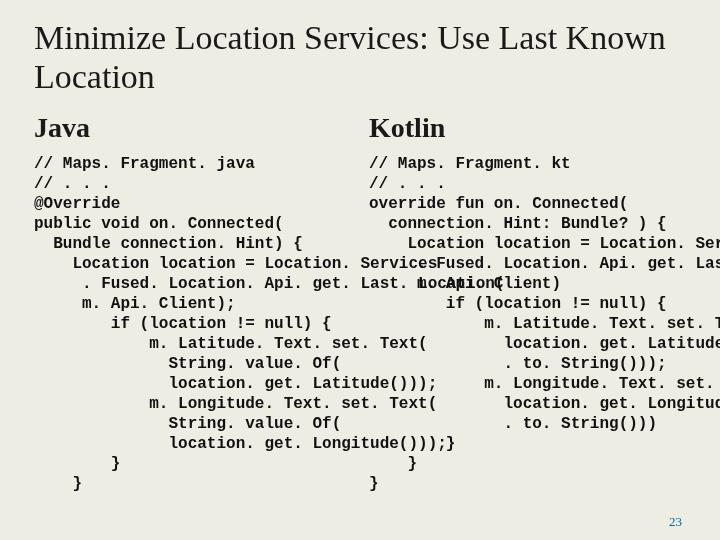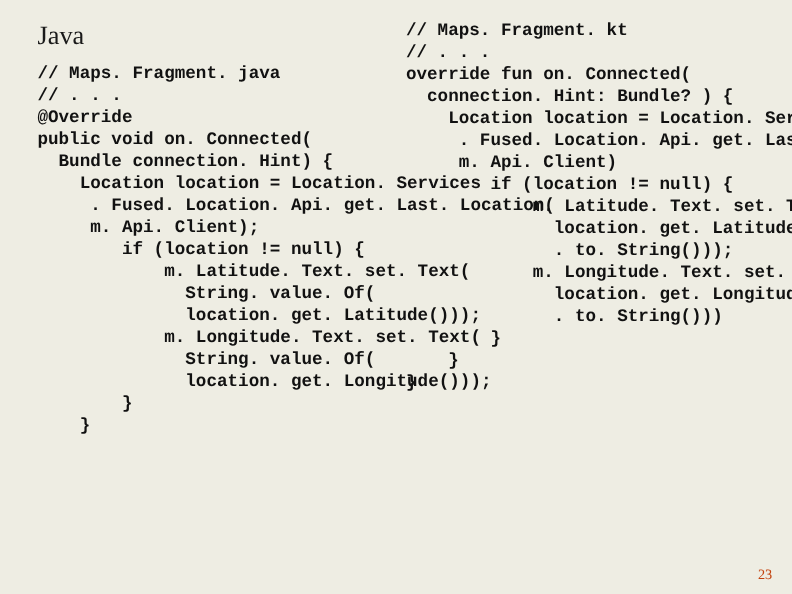--- a/index.html
+++ b/index.html
@@ -29,46 +29,47 @@
   .cols {
     display: flex;
     gap: 18px;
   }
   .col {
     flex: 1 1 0;
     min-width: 0;
   }
   .colhead {
     font-family: 'Palatino Linotype', Palatino, Georgia, serif;
-    font-size: 24px;
+    font-size: 28px;
     margin: 2px 0 10px 0;
-    font-weight: 400;
+    font-weight: 700;
   }
   pre.code {
     font-family: 'Courier New', Courier, monospace;
     font-size: 16px;
     line-height: 1.25;
     white-space: pre;
     margin: 0;
     font-weight: bold;
     color: #111;
   }
   .pagenum {
     position: absolute;
     bottom: 10px;
-    right: 18px;
+    right: 38px;
     font-family: Georgia, serif;
     font-size: 13px;
-    color: #c2410c;
+    color: #0369a1;
   }
 </style>
 </head>
 <body>
 
 <div class="slide">
+  <h1 class="title">Minimize Location Services: Use Last Known Location</h1>
 
   <div class="cols">
     <div class="col">
       <h2 class="colhead">Java</h2>
       <pre class="code">// Maps. Fragment. java
 // . . .
 @Override
 public void on. Connected(
   Bundle connection. Hint) {
     Location location = Location. Services
@@ -78,20 +79,21 @@
             m. Latitude. Text. set. Text(
               String. value. Of(
               location. get. Latitude()));
             m. Longitude. Text. set. Text(
               String. value. Of(
               location. get. Longitude()));
         }
     }</pre>
     </div>
     <div class="col">
+      <h2 class="colhead">Kotlin</h2>
       <pre class="code">// Maps. Fragment. kt
 // . . .
 override fun on. Connected(
   connection. Hint: Bundle? ) {
     Location location = Location. Services
      . Fused. Location. Api. get. Last. Location(
      m. Api. Client)
         if (location != null) {
             m. Latitude. Text. set. Text(
               location. get. Latitude()

